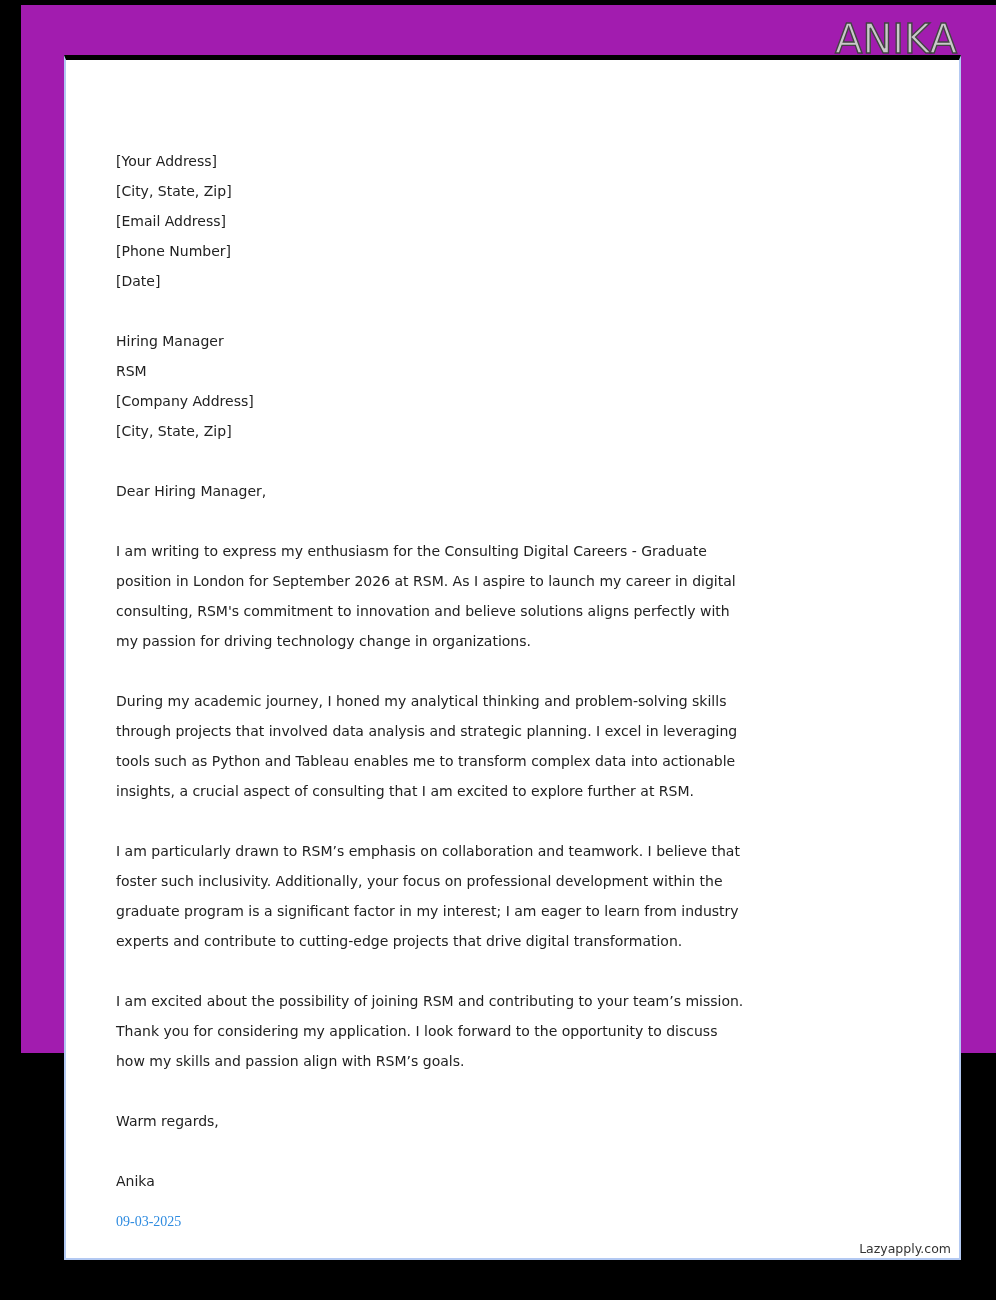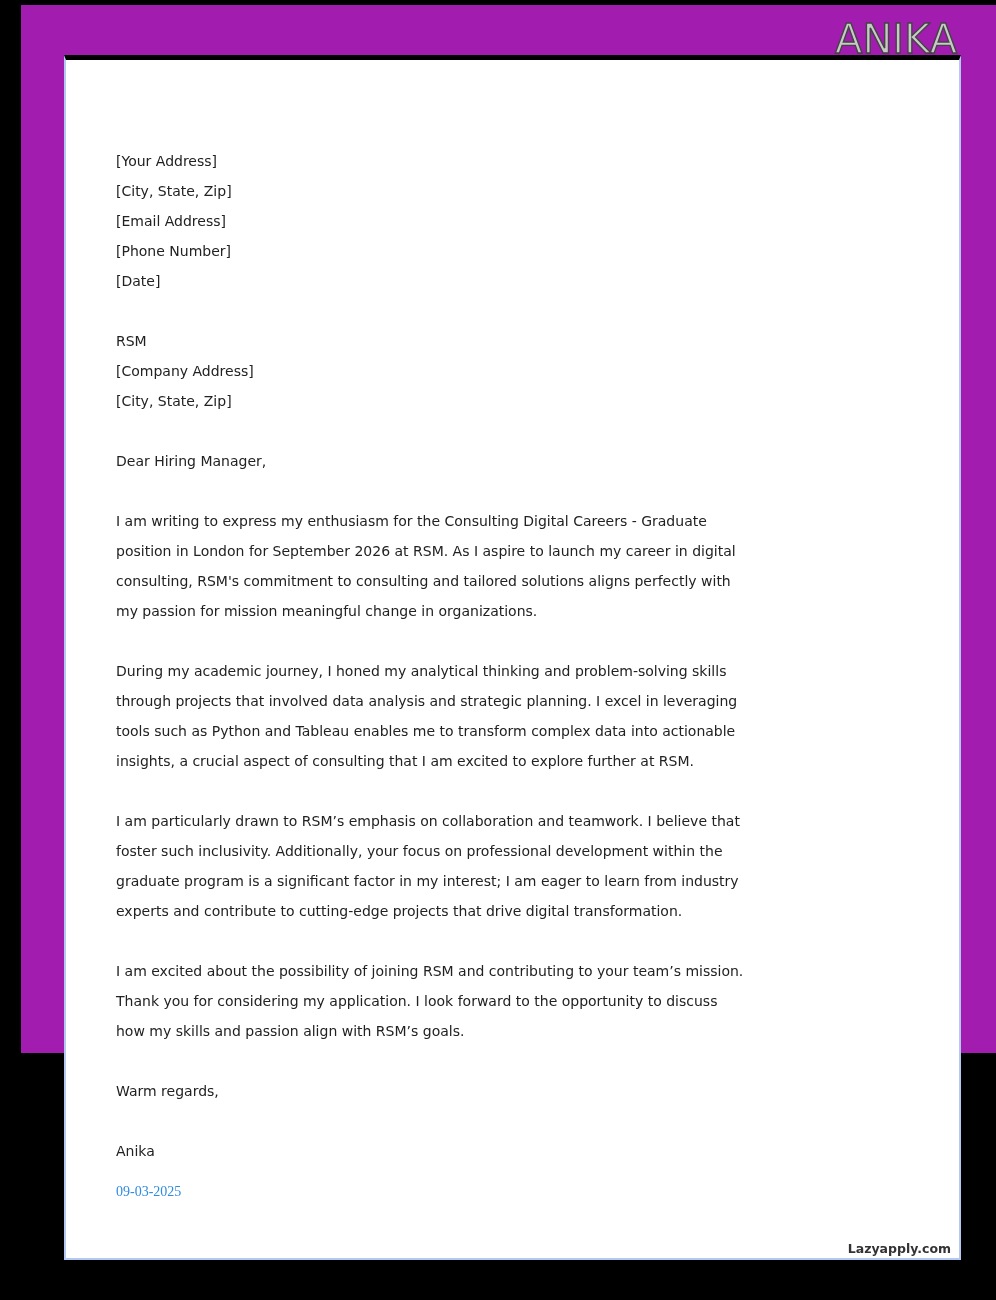--- a/index.html
+++ b/index.html
@@ -70,21 +70,20 @@
     .date {
       color: #2e8be0;
       font-family: Liberation Serif, serif;
     }
     .footer-brand {
       position: absolute;
       right: 8px;
       bottom: 2px;
       font-size: 12.5px;
       color: #333;
-      font-weight: bold;
     }
   </style>
 </head>
 <body>
 
 <div class="frame">
   <div class="title">ANIKA</div>
 
   <div class="paper">
     <div class="content">
@@ -92,34 +91,35 @@
       <div>
         <span class="line">[Your Address]</span>
         <span class="line">[City, State, Zip]</span>
         <span class="line">[Email Address]</span>
         <span class="line">[Phone Number]</span>
         <span class="line">[Date]</span>
       </div>
       <span class="gap"></span>
 
       <div>
+        <span class="line">Hiring Manager</span>
         <span class="line">RSM</span>
         <span class="line">[Company Address]</span>
         <span class="line">[City, State, Zip]</span>
       </div>
       <span class="gap"></span>
 
       <span class="line">Dear Hiring Manager,</span>
       <span class="gap"></span>
 
       <div class="para">
         <span class="line">I am writing to express my enthusiasm for the Consulting Digital Careers - Graduate</span>
         <span class="line">position in London for September 2026 at RSM. As I aspire to launch my career in digital</span>
-        <span class="line">consulting, RSM's commitment to consulting and tailored solutions aligns perfectly with</span>
-        <span class="line">my passion for mission meaningful change in organizations.</span>
+        <span class="line">consulting, RSM's commitment to innovation and believe solutions aligns perfectly with</span>
+        <span class="line">my passion for driving technology change in organizations.</span>
       </div>
       <span class="gap"></span>
 
       <div class="para">
         <span class="line">During my academic journey, I honed my analytical thinking and problem-solving skills</span>
         <span class="line">through projects that involved data analysis and strategic planning. I excel in leveraging</span>
         <span class="line">tools such as Python and Tableau enables me to transform complex data into actionable</span>
         <span class="line">insights, a crucial aspect of consulting that I am excited to explore further at RSM.</span>
       </div>
       <span class="gap"></span>

